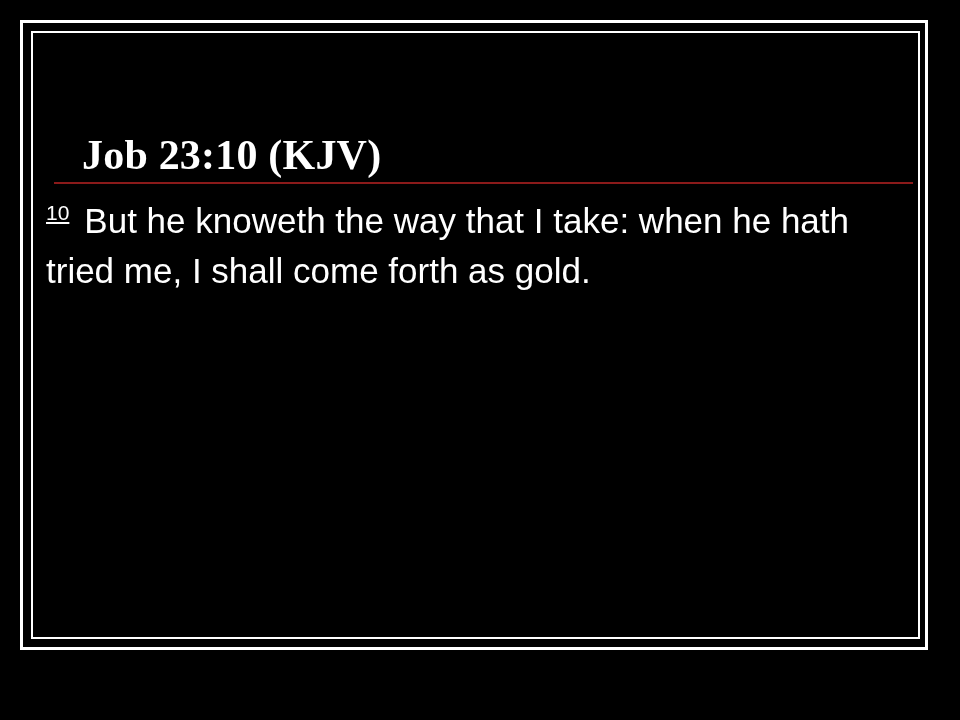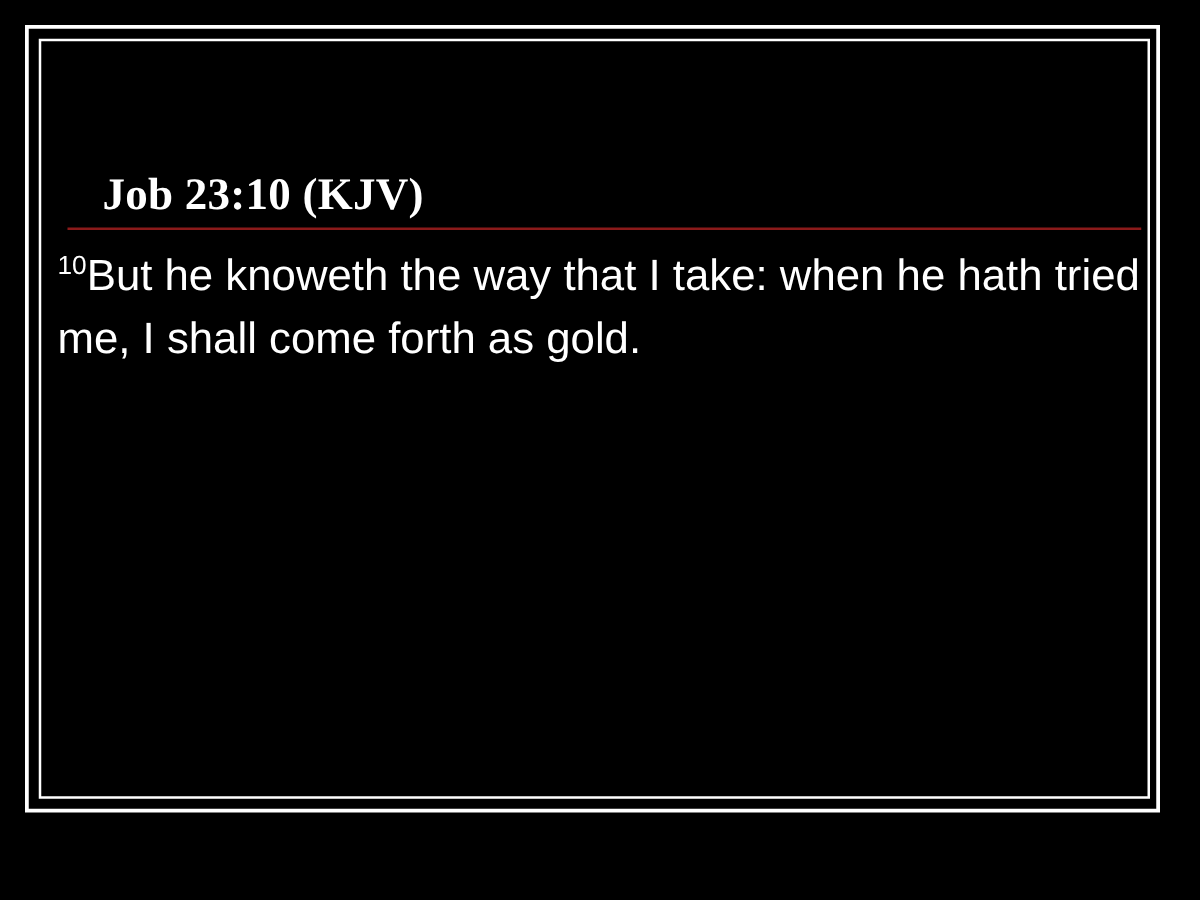--- a/index.html
+++ b/index.html
@@ -51,21 +51,21 @@
     box-sizing: border-box;
   }
 
   .slide-title {
     position: absolute;
     left: 49px;
     top: 99px;
     margin: 0;
     font-family: "Liberation Serif", "DejaVu Serif", serif;
     font-weight: bold;
-    font-size: 36px;
+    font-size: 42px;
     line-height: 46px;
     color: #ffffff;
     letter-spacing: 0.2px;
     white-space: nowrap;
   }
 
   .title-rule {
     position: absolute;
     left: 21px;
     top: 149px;
@@ -85,21 +85,22 @@
     font-size: 35px;
     line-height: 50px;
     color: #ffffff;
     text-align: left;
   }
 
   .verse-num {
     font-size: 21px;
     vertical-align: 13px;
     line-height: 0;
-    margin-right: 0;
+    margin-right: 15px;
+    text-decoration: underline;
   }
 </style>
 </head>
 <body>
 
 <div class="slide">
 
   <div class="frame-outer"></div>
   <div class="frame-inner"></div>
 

